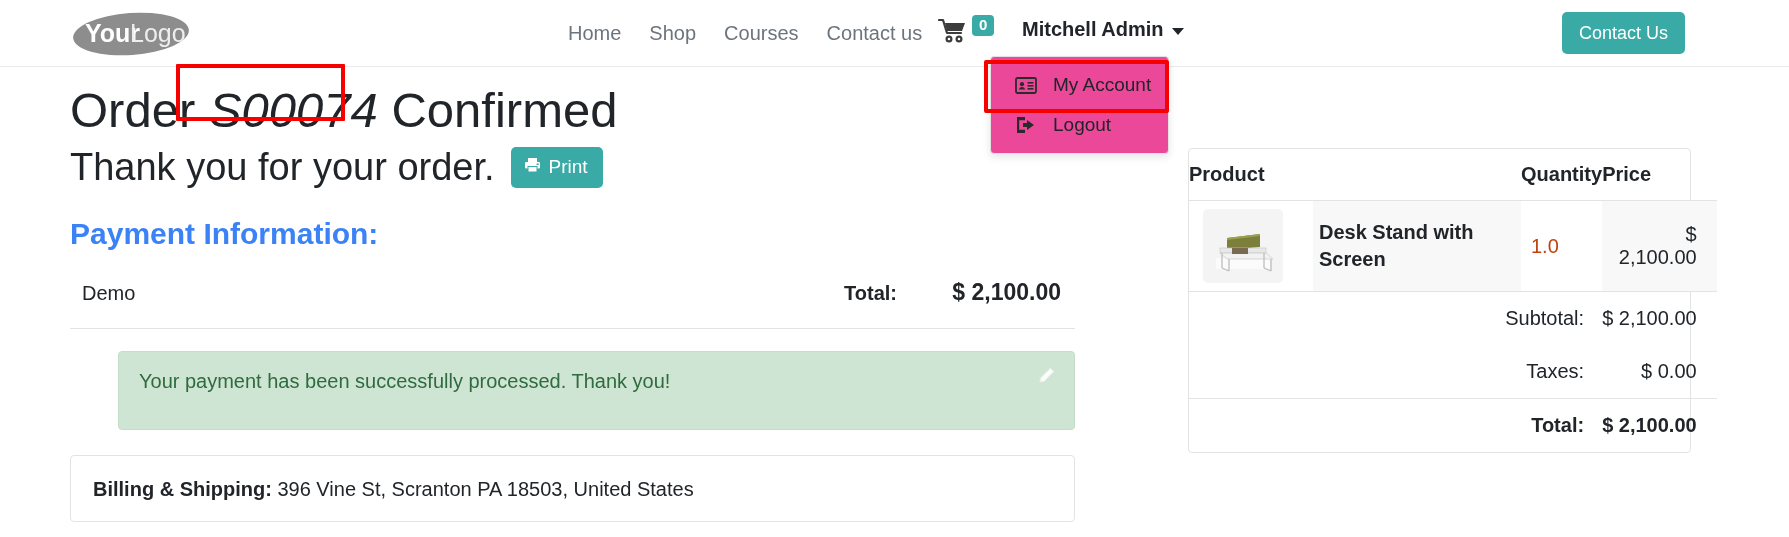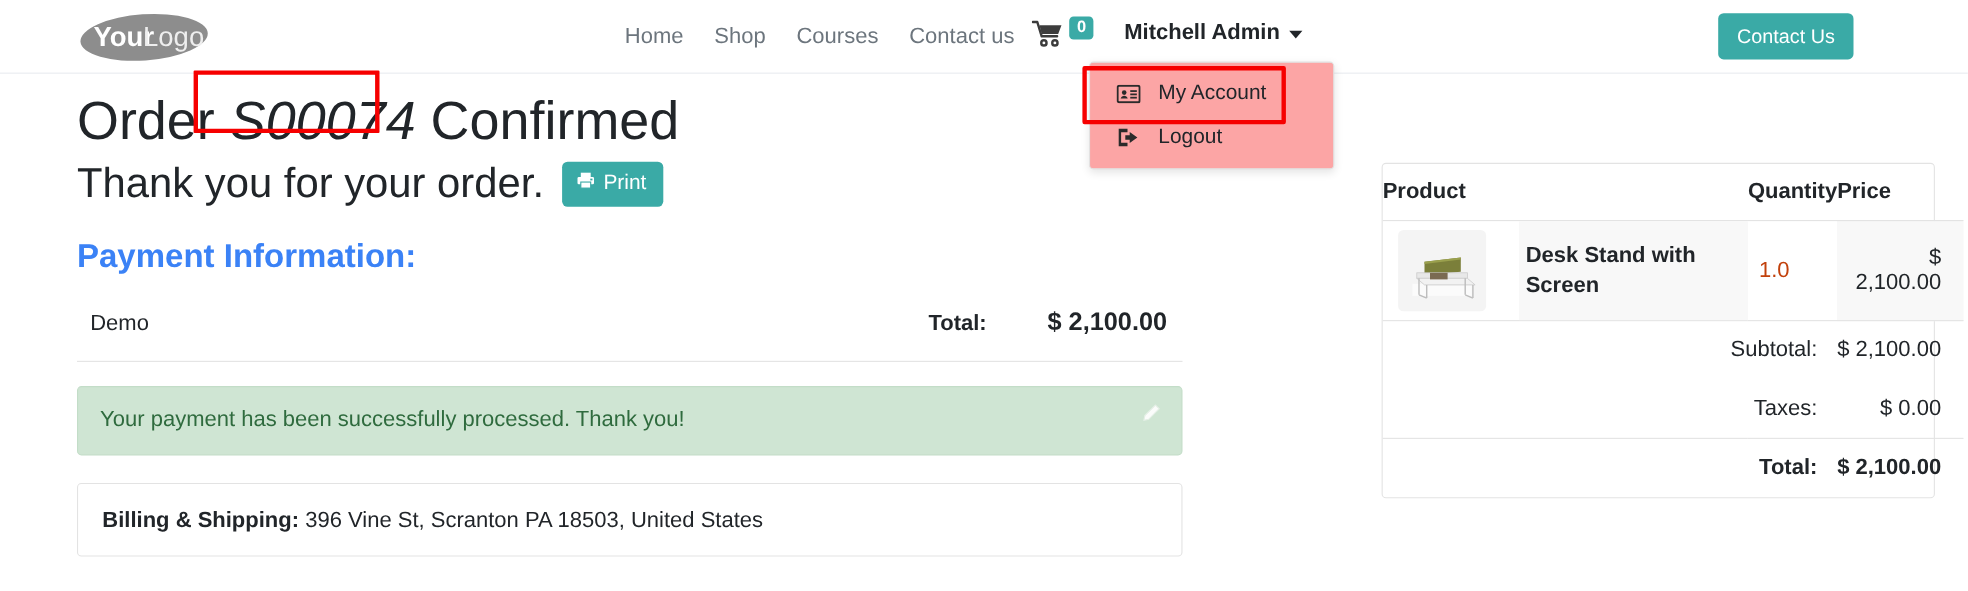--- a/index.html
+++ b/index.html
@@ -71,22 +71,22 @@
     font-size: 18px;
     border: none; border-radius: 5px;
     padding: 10px 17px;
     cursor: pointer;
     line-height: 22px;
   }
 
   
   #dropdown {
     position: absolute; left: 990px; top: 56px;
-    width: 223px;
-    background: #fca5a5;
+    width: 179px;
+    background: #ec4899;
     border: 1px solid #e2e2e2;
     border-radius: 4px;
     box-shadow: 0 3px 8px rgba(0,0,0,.10);
     padding: 8px 0;
     z-index: 30;
   }
   .dd-item {
     display: flex; align-items: center; gap: 16px;
     padding: 9px 0 9px 24px;
     font-size: 19px; color: #212529;
@@ -158,44 +158,45 @@
     font-size: 23px; font-weight: bold; color: #212529;
     margin-left: 24px; min-width: 140px; text-align: right;
   }
 
   #alert-success {
     position: relative;
     margin-top: 22px;
     background: #cfe5d3;
     border: 1px solid #c3ddc8;
     border-radius: 4px;
-    height: 63px;
+    height: 79px;
     display: flex; align-items: flex-start;
     padding: 16px 18px 0 20px;
+    margin-left: 48px;
   }
   #alert-text { font-size: 20px; color: #2f6b3e; line-height: 26px; }
   #alert-edit-icon {
     position: absolute; right: 18px; top: 14px;
     color: #ffffff; opacity: .92;
   }
 
   #billing-box {
     margin-top: 25px;
     border: 1px solid #e3e3e3;
     border-radius: 4px;
     height: 67px;
     display: flex; align-items: center;
     padding: 0 22px;
   }
   #billing-text { font-size: 20px; color: #212529; line-height: 26px; }
   #billing-label { font-weight: bold; }
 
   
   #summary {
-    position: absolute; left: 1256px; top: 148px;
+    position: absolute; left: 1188px; top: 148px;
     width: 503px;
     background: #ffffff;
     border: 1px solid #e3e3e3;
     border-radius: 4px;
   }
   #summary table { width: 100%; border-collapse: collapse; }
   #summary th {
     font-size: 20px; font-weight: bold; color: #212529;
     padding: 14px 0 14px 0;
     border-bottom: 1px solid #e3e3e3;

